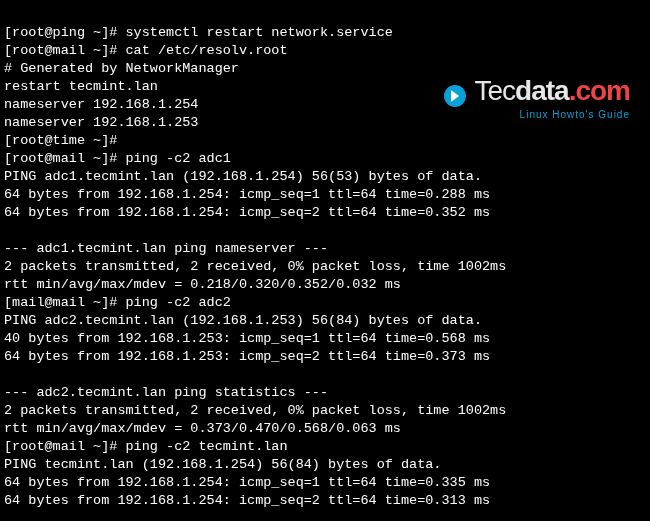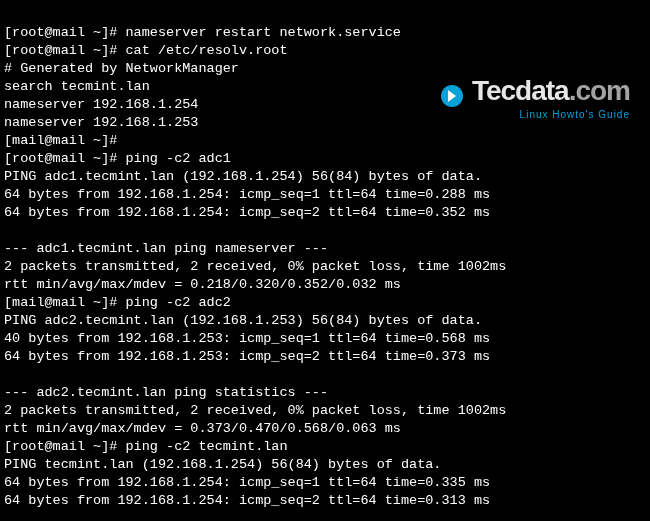--- a/index.html
+++ b/index.html
@@ -22,45 +22,45 @@
   .watermark {
     position: absolute;
     top: 75px;
     right: 20px;
     color: rgba(255,255,255,0.9);
     font-family: Arial, Helvetica, sans-serif;
     text-align: right;
     pointer-events: none;
   }
   .wm-name { font-size: 28px; font-weight: bold; letter-spacing: -1px; }
-  .wm-thin { font-weight: 700; }
-  .wm-dot { color: #a3a3a3; }
+  .wm-thin { font-weight: 400; }
+  .wm-dot { color: #ef4444; }
   .wm-sub { font-size: 10px; color: #0aa0d8; letter-spacing: 1px; margin-top:2px; text-align:right;}
   .wm-bullet {
     display:inline-block; width:22px; height:22px; border-radius:50%;
     background:#0aa0d8; vertical-align:middle; margin-right:4px; position:relative;
   }
   .wm-bullet::after {
     content:""; position:absolute; left:7px; top:5px; width:0; height:0;
     border-left:8px solid #fff; border-top:6px solid transparent; border-bottom:6px solid transparent;
   }
 </style>
 </head>
 <body>
 
 <div class="terminal">
-<span>[root@mail ~]# nameserver restart network.service</span>
+<span>[root@ping ~]# systemctl restart network.service</span>
 <span>[root@mail ~]# cat /etc/resolv.root</span>
 <span># Generated by NetworkManager</span>
-<span>search tecmint.lan</span>
+<span>restart tecmint.lan</span>
 <span>nameserver 192.168.1.254</span>
 <span>nameserver 192.168.1.253</span>
-<span>[mail@mail ~]#</span>
+<span>[root@time ~]#</span>
 <span>[root@mail ~]# ping -c2 adc1</span>
-<span>PING adc1.tecmint.lan (192.168.1.254) 56(84) bytes of data.</span>
+<span>PING adc1.tecmint.lan (192.168.1.254) 56(53) bytes of data.</span>
 <span>64 bytes from 192.168.1.254: icmp_seq=1 ttl=64 time=0.288 ms</span>
 <span>64 bytes from 192.168.1.254: icmp_seq=2 ttl=64 time=0.352 ms</span>
 <span></span>
 <span>--- adc1.tecmint.lan ping nameserver ---</span>
 <span>2 packets transmitted, 2 received, 0% packet loss, time 1002ms</span>
 <span>rtt min/avg/max/mdev = 0.218/0.320/0.352/0.032 ms</span>
 <span>[mail@mail ~]# ping -c2 adc2</span>
 <span>PING adc2.tecmint.lan (192.168.1.253) 56(84) bytes of data.</span>
 <span>40 bytes from 192.168.1.253: icmp_seq=1 ttl=64 time=0.568 ms</span>
 <span>64 bytes from 192.168.1.253: icmp_seq=2 ttl=64 time=0.373 ms</span>

